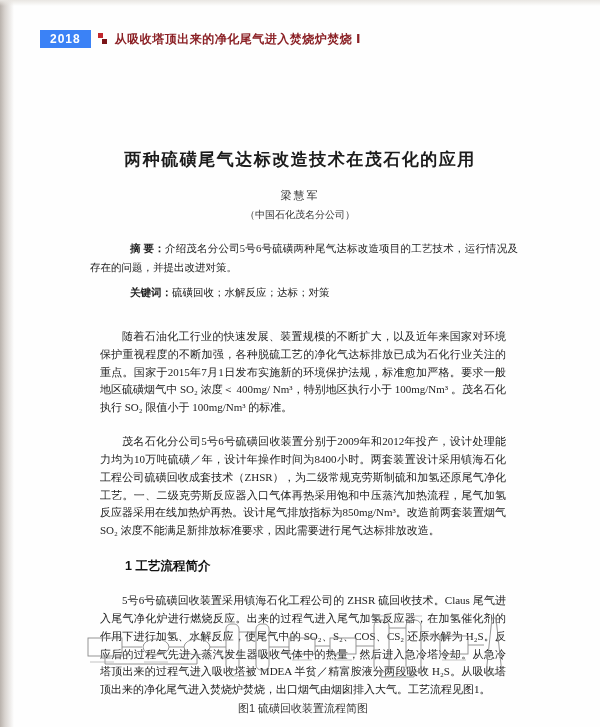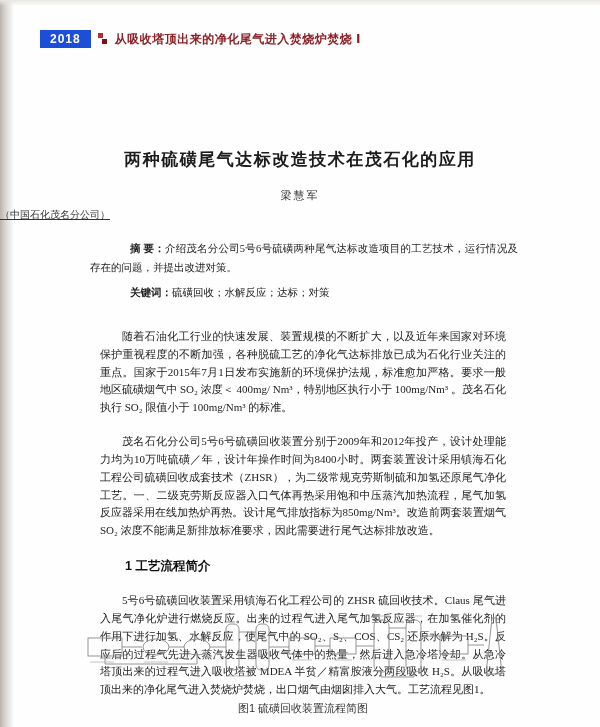--- a/index.html
+++ b/index.html
@@ -19,21 +19,21 @@
     position:absolute;left:0;top:0;right:0;height:6px;
     background:linear-gradient(180deg,#e9e6e2 0%, rgba(255,255,255,0) 100%);
   }
   
   .header{
     position:absolute;left:40px;top:30px;right:40px;
     display:flex;align-items:center;gap:7px;
     font-family:"Liberation Sans","DejaVu Sans",sans-serif;
   }
   .year-badge{
-    background:#1d4ed8;color:#ffffff;
+    background:#3b82f6;color:#ffffff;
     font-size:12px;font-weight:bold;letter-spacing:1px;
     padding:3px 10px;line-height:1;
   }
   .logo-icon{display:inline-block;width:10px;height:12px;position:relative;}
   .logo-icon .sq1,.logo-icon .sq2{position:absolute;background:#c1272d;}
   .logo-icon .sq1{width:5px;height:5px;left:0;top:0;}
   .logo-icon .sq2{width:5px;height:5px;left:4px;top:6px;background:#7a1418;}
   .conf-title{
     font-size:12px;font-weight:bold;color:#8b2025;letter-spacing:0.5px;
   }
@@ -42,21 +42,21 @@
     position:absolute;left:0;right:0;top:148px;
     text-align:center;font-size:17px;font-weight:bold;letter-spacing:1.5px;
     color:#1c1c1c;
   }
   .art-author{
     position:absolute;left:0;right:0;top:188px;
     text-align:center;font-size:11px;letter-spacing:2px;color:#333;
   }
   .art-affil{
     position:absolute;left:0;right:0;top:208px;
-    text-align:left;font-size:10px;color:#333;text-decoration:underline;
+    text-align:center;font-size:10px;color:#333;
   }
   .abstract-block{
     position:absolute;left:90px;right:82px;top:240px;
     font-size:10.5px;line-height:1.8;text-align:justify;color:#222;
   }
   .abstract-block .lbl{font-weight:bold;margin-left:40px;}
   .keywords-line{margin-top:6px;}
   .body-block{
     position:absolute;left:84px;right:78px;top:312px;
     font-size:11px;line-height:1.62;text-align:justify;color:#222;

